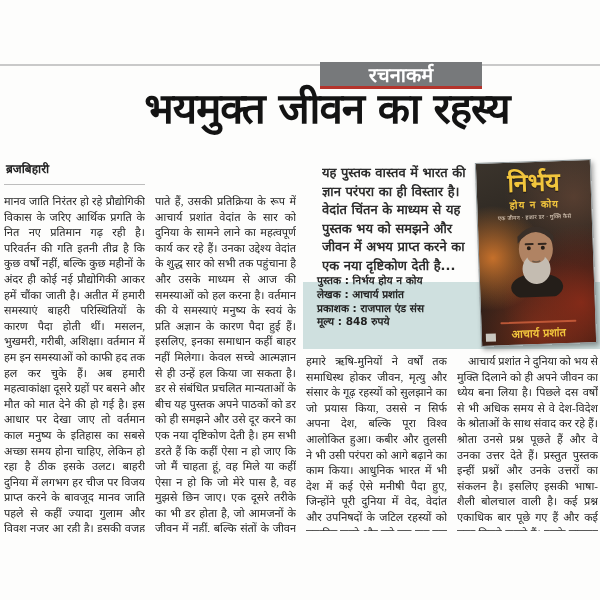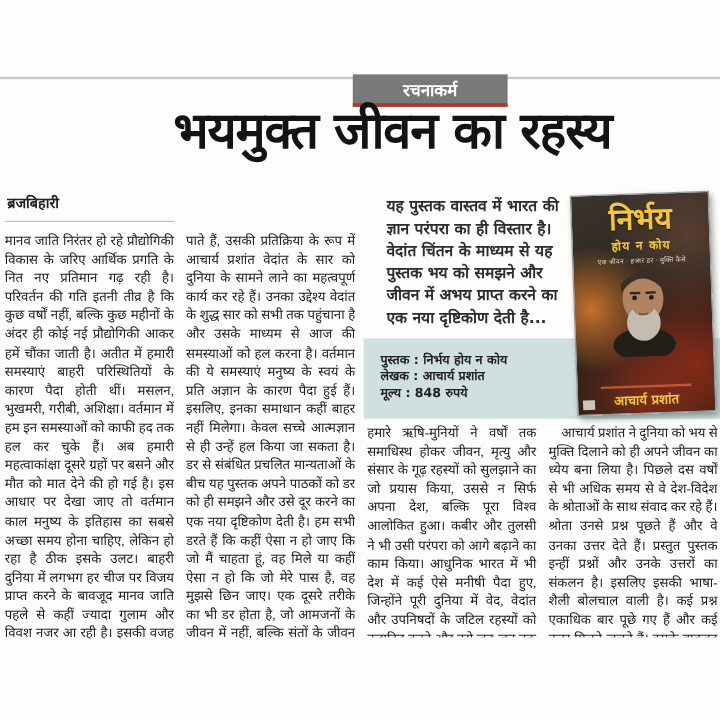--- a/index.html
+++ b/index.html
@@ -4,23 +4,23 @@
 <style>
   html,body { margin:0; padding:0; background:#ffffff; }
   .page {
     position:relative; width:600px; height:600px;
     background:#fdfdfc; overflow:hidden;
     font-family:"Liberation Serif", serif;
     color:#1c1c1c;
   }
   .top-rule { position:absolute; left:0; top:64px; width:600px; height:2px; background:#c9c9c9; }
   .badge {
-    position:absolute; left:294px; top:62px; width:129px; height:24px;
+    position:absolute; left:320px; top:62px; width:162px; height:24px;
     background:#77797b; border-bottom:3px solid #b5342c;
-    color:#ffffff; font-family:"DejaVu Sans", sans-serif; font-weight:700; font-size:14px;
+    color:#ffffff; font-family:"DejaVu Sans", sans-serif; font-weight:700; font-size:20px;
     display:flex; align-items:center; justify-content:center;
   }
   .headline {
     position:absolute; left:0; top:86px; width:600px; box-sizing:border-box; padding-left:54px;
     text-align:center; font-family:"DejaVu Sans", sans-serif;
     font-size:42px; font-weight:700; color:#131313; margin:0; line-height:1.1; letter-spacing:-1px;
   }
   .byline {
     position:absolute; left:6px; top:160px;
     font-family:"DejaVu Sans", sans-serif; font-size:12px; font-weight:700; color:#222;
@@ -38,21 +38,21 @@
   .col-3 { left:306px; top:354px; height:177px; }
   .col-4 { left:457px; top:354px; height:177px; }
 
   .pull-quote {
     position:absolute; left:322px; top:164px; width:148px; height:115px; overflow:hidden;
     font-family:"DejaVu Sans", sans-serif; font-size:13px; line-height:18.5px;
     font-weight:700; color:#2d2d2d; text-align:left;
   }
   .band { position:absolute; left:303px; top:282px; width:297px; height:67px; background:#cfe0df; }
   .book-info {
-    position:absolute; left:317px; top:294px; width:160px;
+    position:absolute; left:317px; top:274px; width:160px;
     font-family:"DejaVu Sans", sans-serif; font-size:10.5px; line-height:13.8px;
     font-weight:700; color:#222; text-align:left;
   }
   .book-info div { white-space:nowrap; }
 
   .cover {
     position:absolute; left:478px; top:161px; width:114px; height:182px;
     transform:rotate(-2deg); transform-origin:center;
     border:1px solid #90989a; box-shadow:2px 3px 5px rgba(0,0,0,.35);
     background:
@@ -105,20 +105,21 @@
     <p>पाते हैं, उसकी प्रतिक्रिया के रूप में आचार्य प्रशांत वेदांत के सार को दुनिया के सामने लाने का महत्वपूर्ण कार्य कर रहे हैं। उनका उद्देश्य वेदांत के शुद्ध सार को सभी तक पहुंचाना है और उसके माध्यम से आज की समस्याओं को हल करना है। वर्तमान की ये समस्याएं मनुष्य के स्वयं के प्रति अज्ञान के कारण पैदा हुई हैं। इसलिए, इनका समाधान कहीं बाहर नहीं मिलेगा। केवल सच्चे आत्मज्ञान से ही उन्हें हल किया जा सकता है। डर से संबंधित प्रचलित मान्यताओं के बीच यह पुस्तक अपने पाठकों को डर को ही समझने और उसे दूर करने का एक नया दृष्टिकोण देती है। हम सभी डरते हैं कि कहीं ऐसा न हो जाए कि जो मैं चाहता हूं, वह मिले या कहीं ऐसा न हो कि जो मेरे पास है, वह मुझसे छिन जाए। एक दूसरे तरीके का भी डर होता है, जो आमजनों के जीवन में नहीं, बल्कि संतों के जीवन में पाया जाता है। वह भय दुनिया के खो जाने का नहीं, बल्कि उसके खोने का है, जिसके खो जाने से सब कुछ खो जाता है। यही असली डर है, जो हम सबके अंदर होना चाहिए। जिसके अंदर यह डर समा गया, वह भौतिक चीजों के छिन जाने से डरेगा नहीं, बल्कि संसार पथ पर निर्भय होकर जीना सीख जाएगा। जीवन में असली डर आ गया तो छोटे-छोटे डर अपने आप पीछे छूट जाएंगे।</p>
   </div>
 
   <div class="pull-quote">यह पुस्तक वास्तव में भारत की ज्ञान परंपरा का ही विस्तार है। वेदांत चिंतन के माध्यम से यह पुस्तक भय को समझने और जीवन में अभय प्राप्त करने का एक नया दृष्टिकोण देती है...</div>
 
   <div class="band"></div>
 
   <div class="book-info">
     <div>पुस्तक : निर्भय होय न कोय</div>
     <div>लेखक : आचार्य प्रशांत</div>
+    <div>प्रकाशक : राजपाल एंड संस</div>
     <div>मूल्य : 848 रुपये</div>
   </div>
 
   <div class="cover">
     <div class="cover-title">निर्भय</div>
     <div class="cover-sub">होय न कोय</div>
     <div class="cover-tag">एक जीवन · हजार डर · मुक्ति कैसे</div>
 
     <svg class="portrait" width="64" height="74" viewBox="0 0 64 74">
       <ellipse cx="32" cy="64" rx="26" ry="14" fill="#241e19"></ellipse>

